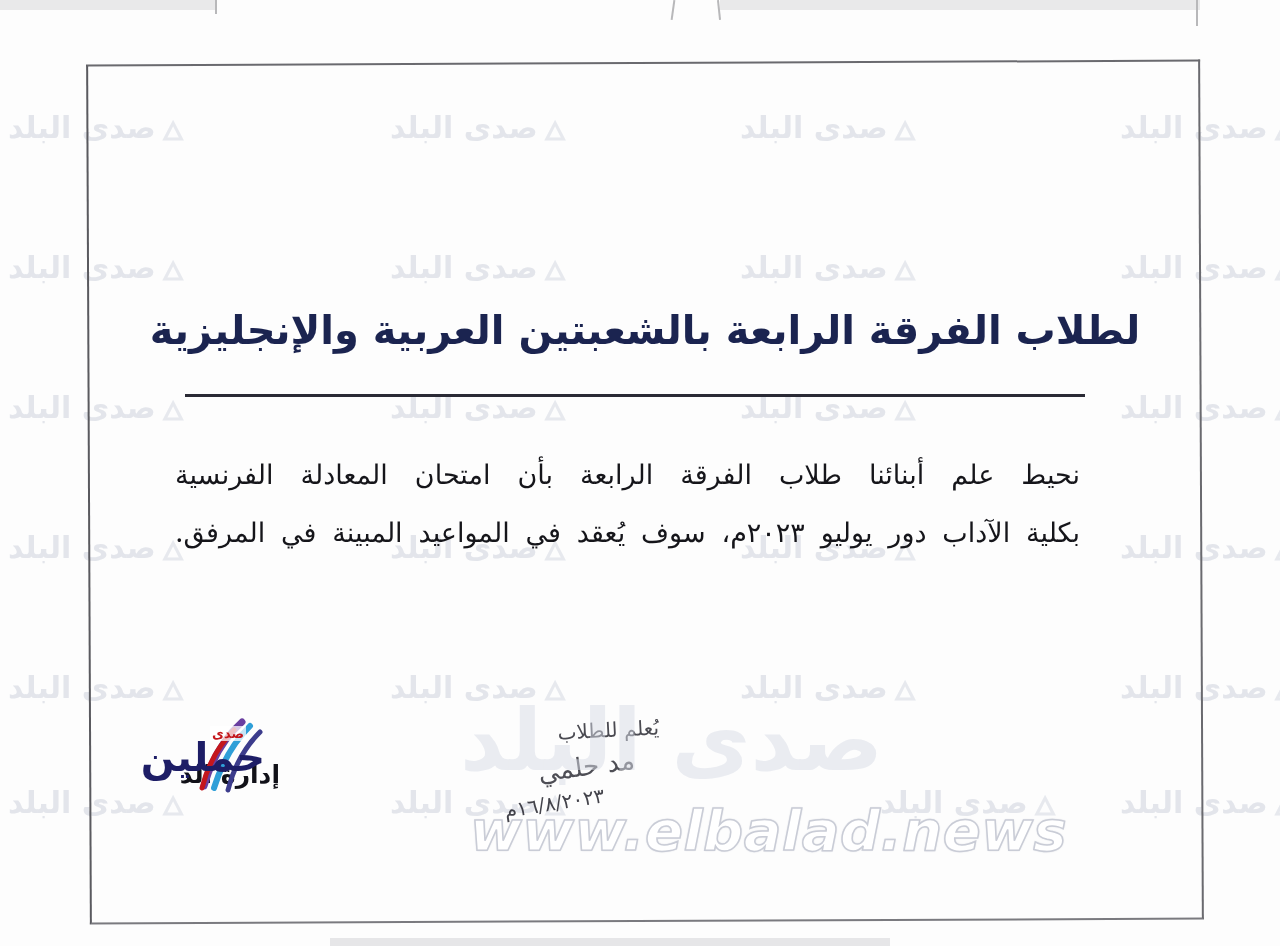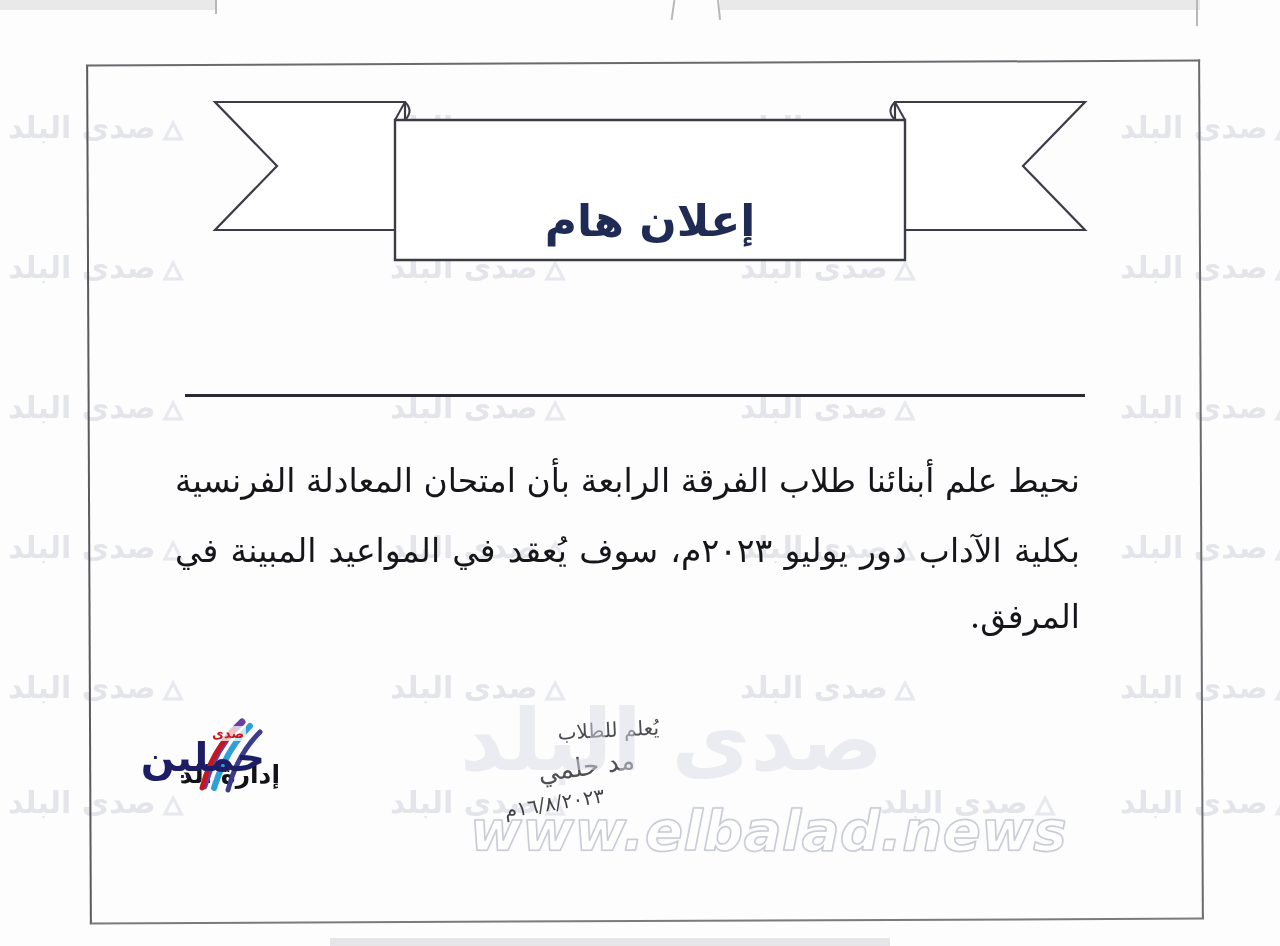--- a/index.html
+++ b/index.html
@@ -97,21 +97,21 @@
 
   
   .body-text {
     position: absolute;
     right: 200px;
     top: 448px;
     width: 905px;
     direction: rtl;
     text-align: justify;
     text-align-last: right;
-    font-size: 33px;
+    font-size: 27px;
     line-height: 2.0;
     color: #15151a;
     font-family: "DejaVu Serif", "Liberation Serif", serif;
   }
   .body-text p { margin: 0 0 4px 0; }
   .line-justify {
     display: block;
     text-align: justify;
     text-align-last: justify;
   }
@@ -277,40 +277,22 @@
       <div class="wm" style="left: 740px; top: 660px;"><span class="flame">🜂</span><span>صدى البلد</span></div>
       <div class="wm" style="left: 1120px; top: 660px;"><span class="flame">🜂</span><span>صدى البلد</span></div>
       <div class="wm" style="left: 8px; top: 775px;"><span class="flame">🜂</span><span>صدى البلد</span></div>
       <div class="wm" style="left: 390px; top: 775px;"><span class="flame">🜂</span><span>صدى البلد</span></div>
       <div class="wm" style="left: 880px; top: 775px;"><span class="flame">🜂</span><span>صدى البلد</span></div>
       <div class="wm" style="left: 1120px; top: 775px;"><span class="flame">🜂</span><span>صدى البلد</span></div>
     </div>
 
   <div class="doc-border"></div>
 
-  <div class="ribbon-wrap">
-    <svg class="ribbon-svg" width="890" height="190" viewBox="0 0 890 190" fill="none">
-
-      <path d="M10 22 L200 22 L200 150 L10 150 L72 86 Z" stroke="#3c3c46" stroke-width="2.2" fill="#ffffff"></path>
-
-      <path d="M880 22 L690 22 L690 150 L880 150 L818 86 Z" stroke="#3c3c46" stroke-width="2.2" fill="#ffffff"></path>
-
-      <path d="M190 40 L700 40 L700 180 L190 180 Z" stroke="#3c3c46" stroke-width="2.4" fill="#ffffff"></path>
-
-      <path d="M190 40 L200 22" stroke="#3c3c46" stroke-width="2"></path>
-      <path d="M190 180 L190 150" stroke="#3c3c46" stroke-width="2"></path>
-      <path d="M700 40 L690 22" stroke="#3c3c46" stroke-width="2"></path>
-      <path d="M700 180 L700 150" stroke="#3c3c46" stroke-width="2"></path>
-
-      <path d="M200 22 C206 28 206 34 200 40" stroke="#3c3c46" stroke-width="2" fill="none"></path>
-      <path d="M690 22 C684 28 684 34 690 40" stroke="#3c3c46" stroke-width="2" fill="none"></path>
-    </svg>
-    <div class="ribbon-title">إعلان هام</div>
-  </div>
-
+
+  <div class="headline">لطلاب الفرقة الرابعة بالشعبتين العربية والإنجليزية</div>
   <div class="headline-rule"></div>
 
   <div class="body-text">
     <p class="line-justify">نحيط علم أبنائنا طلاب الفرقة الرابعة بأن امتحان المعادلة الفرنسية</p>
     <p class="line-justify">بكلية الآداب دور يوليو ٢٠٢٣م، سوف يُعقد في المواعيد المبينة في المرفق.</p>
   </div>
 
   <div class="sig-block">
     <div class="sig-line1">يُعلم للطلاب</div>
     <div class="sig-scribble">مد حلمي</div>

